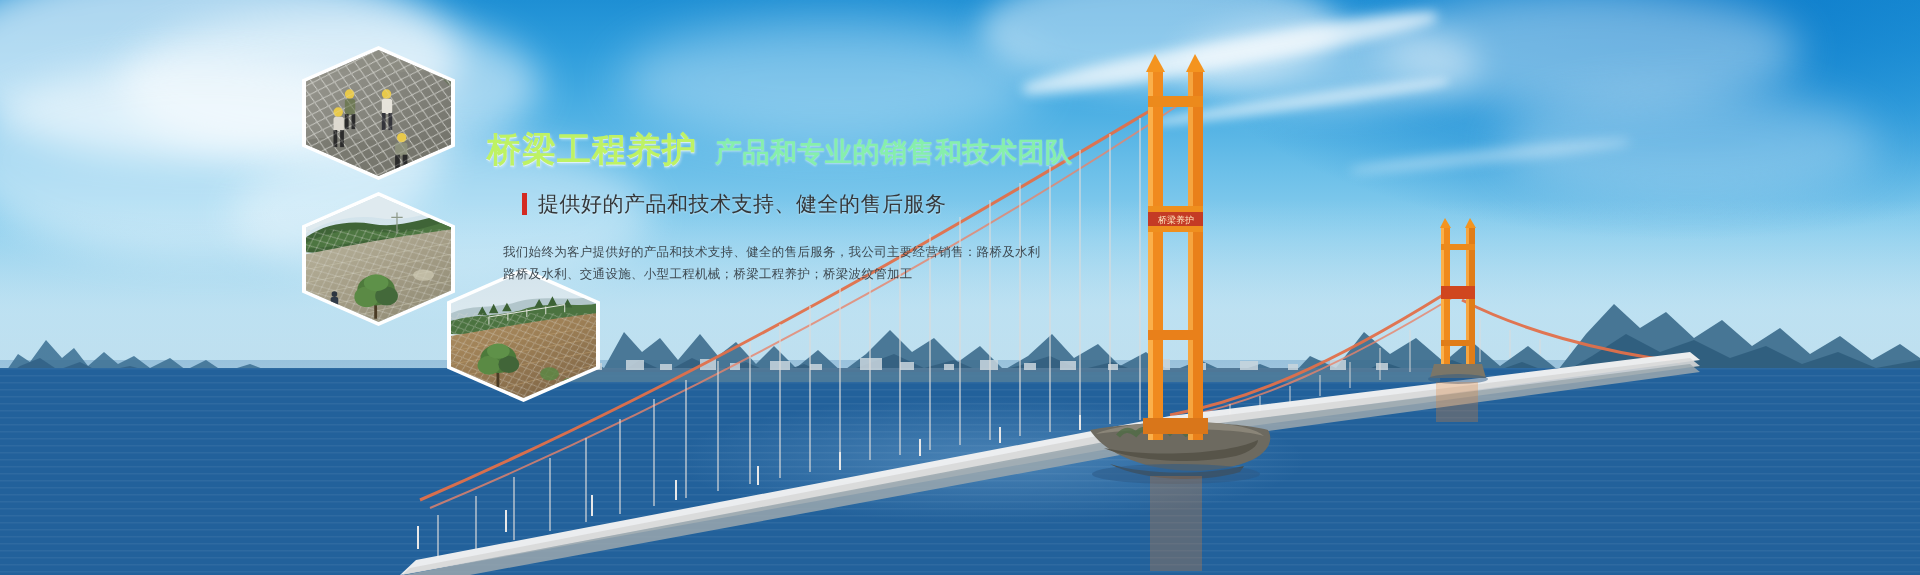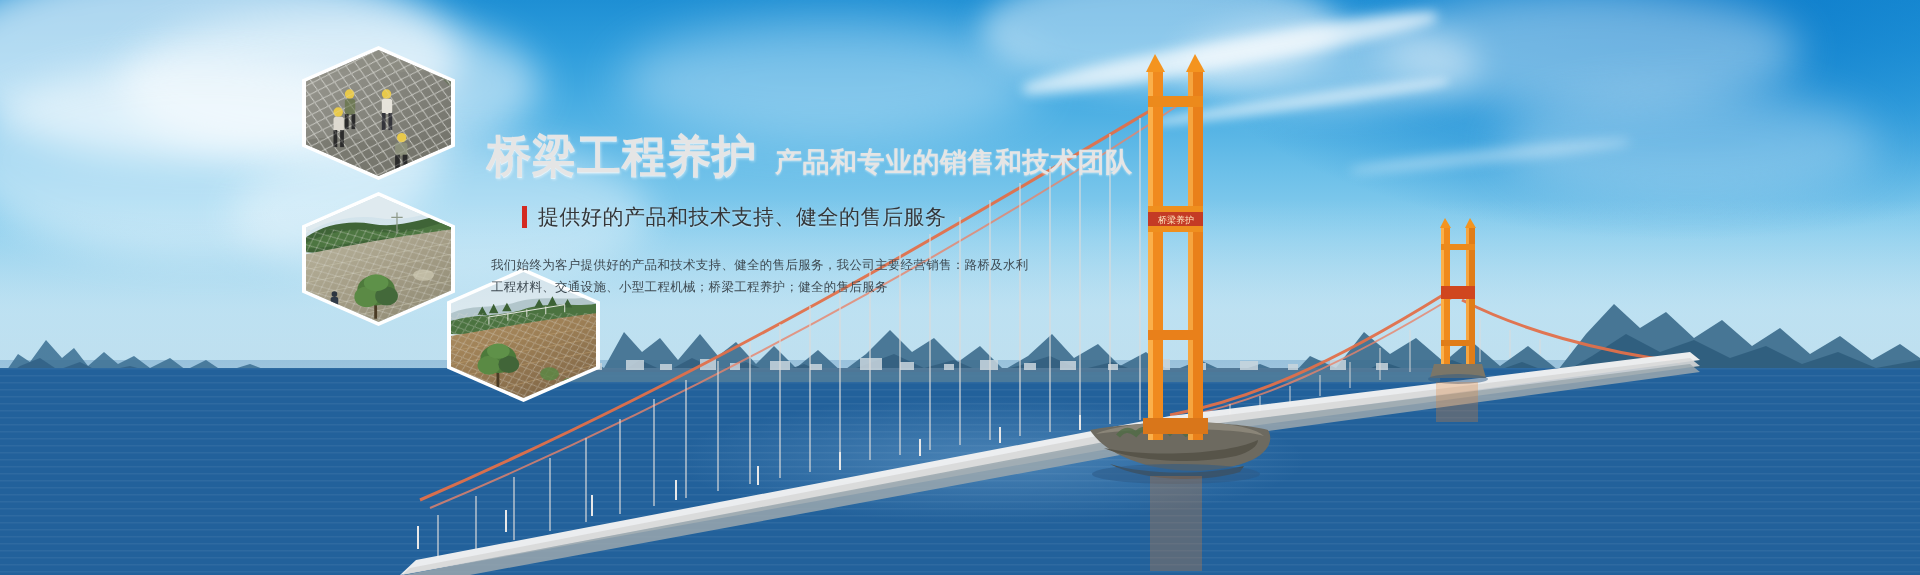--- a/index.html
+++ b/index.html
@@ -116,32 +116,32 @@
   
   #textblock {
     position:absolute;
     left:487px; top:127px;
     width:620px;
   }
   .headline {
     display:flex; align-items:baseline; white-space:nowrap;
   }
   .headline .h-main {
-    font-size:44px;
+    font-size:34px;
     font-weight:bold;
-    color:#e5e5e5;
+    color:#bef264;
     letter-spacing:1px;
     text-shadow:
       0 1px 0 rgba(255,255,255,.55),
       1px 2px 3px rgba(255,255,255,.45);
   }
   .headline .h-sub {
     font-size:27px;
     font-weight:bold;
-    color:#e5e5e5;
+    color:#86efac;
     letter-spacing:0.5px;
     margin-left:18px;
     text-shadow:0 1px 2px rgba(255,255,255,.5);
   }
   .subline {
     display:flex; align-items:center;
     margin-top:17px;
     white-space:nowrap;
     padding-left:35px;
   }
@@ -151,21 +151,21 @@
     margin-right:11px;
   }
   .subline .s-text {
     font-size:21px;
     color:#34373a;
     letter-spacing:0.5px;
     text-shadow:0 1px 2px rgba(255,255,255,.45);
   }
   .bodytext {
     margin-top:23px;
-    margin-left:4px;
+    margin-left:16px;
     font-size:12.5px;
     line-height:22px;
     color:#3e4a52;
     max-width:430px;
     letter-spacing:0.3px;
   }
   .bodytext div { white-space:nowrap; }
 </style>
 </head>
 <body>
@@ -557,18 +557,18 @@
       <span class="h-sub">产品和专业的销售和技术团队</span>
     </div>
 
     <div class="subline">
       <span class="redbar"></span>
       <span class="s-text">提供好的产品和技术支持、健全的售后服务</span>
     </div>
 
     <div class="bodytext">
       <div>我们始终为客户提供好的产品和技术支持、健全的售后服务，我公司主要经营销售：路桥及水利</div>
-      <div>工程材料、交通设施、小型工程机械；桥梁工程养护；健全的售后服务</div>
+      <div>路桥及水利、交通设施、小型工程机械；桥梁工程养护；桥梁波纹管加工</div>
     </div>
 
   </div>
 
 </div>
 
 </body></html>

